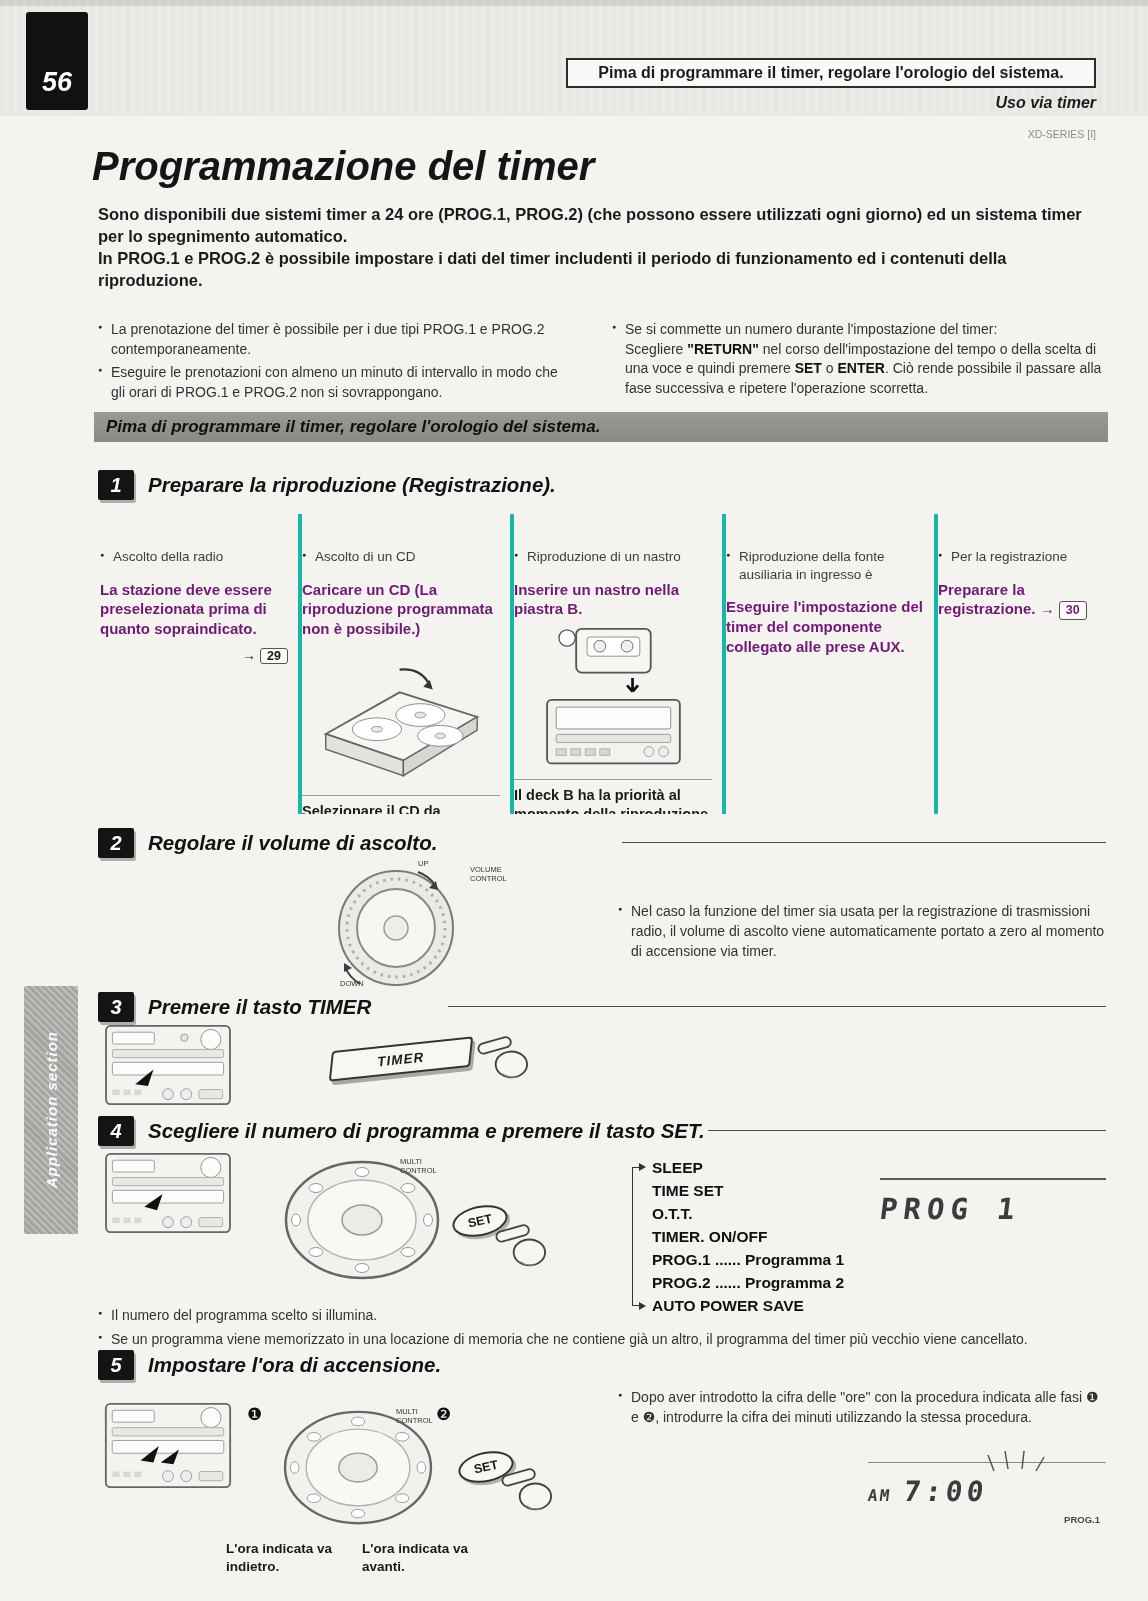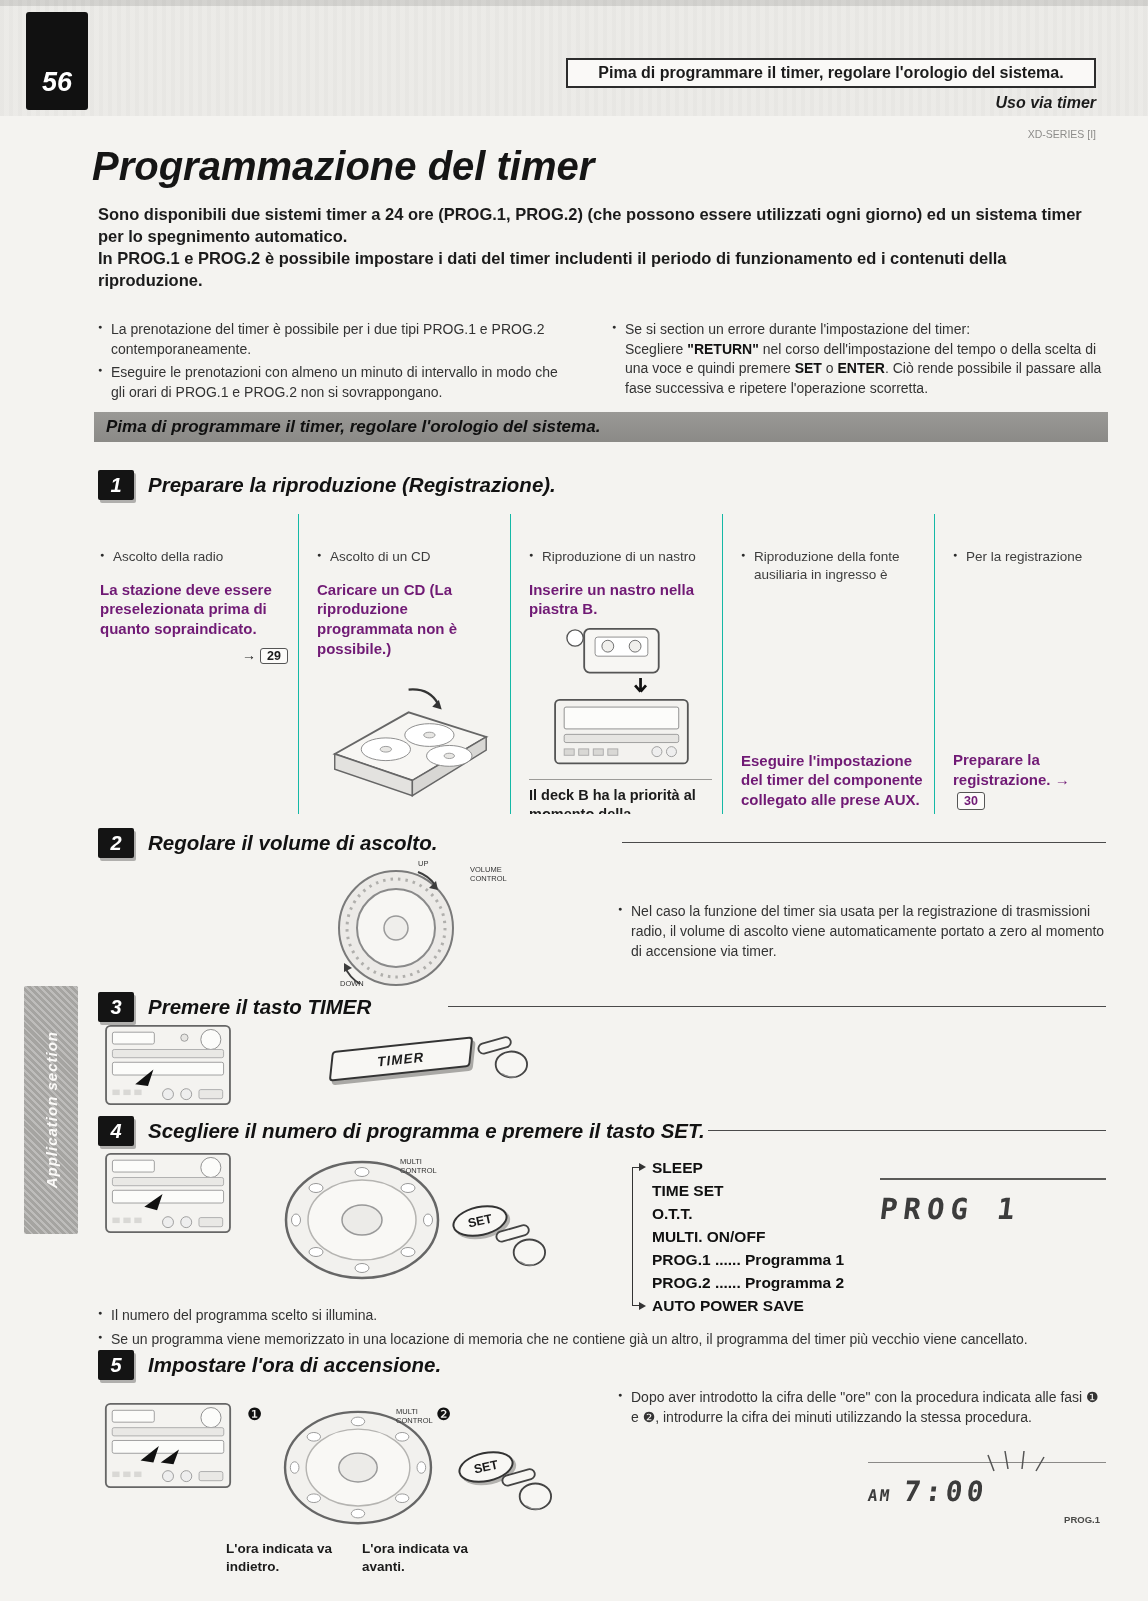--- a/index.html
+++ b/index.html
@@ -43,21 +43,21 @@
   .step-head { position:absolute; display:flex; align-items:center; gap:14px; }
   .step-num { width:36px; height:30px; background:#141414; color:#fff; font-style:italic; font-weight:bold;
     font-size:20px; display:flex; align-items:center; justify-content:center; border-radius:2px;
     box-shadow:2px 3px 0 rgba(0,0,0,.28); }
   .step-title { font-weight:bold; font-style:italic; font-size:20.5px; color:#121212; }
   .rule { position:absolute; border-top:1.5px solid #4a4a4a; }
 
   
   .s1cols { position:absolute; left:98px; top:514px; width:1012px; height:300px; display:flex; }
   .col { display:flex; flex-direction:column; padding:2px 10px 4px 2px; overflow:hidden; }
-  .col + .col { border-left:1px solid #14b8a6; padding-left:18px;justify-content:space-between; }
+  .col + .col { border-left:4px solid #14b8a6; padding-left:0; }
   .c1 { width:200px; } .c2 { width:212px; } .c3 { width:212px; } .c4 { width:212px; } .c5 { width:176px; }
   .colhead { font-size:13.5px; color:#3d3d3d; line-height:1.3;margin-top:32px; }
   .colbody { font-weight:bold; font-size:15px; line-height:1.32; margin-top:10px; color:#701a75; }
   .refline { margin-top:8px; text-align:right; font-size:14px; }
   .refbox { display:inline-block; border:1.5px solid #555; border-radius:3px; background:#fcfbf9;
     font-size:12.5px; font-weight:bold; padding:0 6px; margin-left:4px; }
   .illus { margin:6px auto 4px auto; }
   .caption { margin-top:auto; border-top:1px solid #9c9b98; padding-top:6px; font-weight:bold; font-size:14.5px; line-height:1.3; }
   .c5 .colbody .refbox { margin-left:4px; }
 
@@ -142,21 +142,21 @@
     <p>In PROG.1 e PROG.2 è possibile impostare i dati del timer includenti il periodo di funzionamento ed i contenuti della riproduzione.</p>
   </div>
 
   <div class="notes-row">
     <div class="notes-left">
       <div class="bullet">La prenotazione del timer è possibile per i due tipi PROG.1 e PROG.2 contemporaneamente.</div>
       <div class="bullet">Eseguire le prenotazioni con almeno un minuto di intervallo in modo che gli orari di PROG.1 e PROG.2 non si sovrappongano.</div>
     </div>
     <div class="notes-right">
       <div class="bullet">
-        <span>Se si section un errore durante l'impostazione del timer:</span><br>
+        <span>Se si commette un numero durante l'impostazione del timer:</span><br>
         <span>Scegliere </span><b>"RETURN"</b><span> nel corso dell'impostazione del tempo o della scelta di una voce e quindi premere </span><b>SET</b><span> o </span><b>ENTER</b><span>. Ciò rende possibile il passare alla fase successiva e ripetere l'operazione scorretta.</span>
       </div>
     </div>
   </div>
 
   <div class="band">Pima di programmare il timer, regolare l'orologio del sistema.</div>
 
   <div class="step-head" style="left:98px; top:470px;">
     <div class="step-num">1</div>
     <div class="step-title">Preparare la riproduzione (Registrazione).</div>
@@ -340,21 +340,21 @@
       <rect x="1" y="12" width="36" height="11" rx="5.5" fill="#f7f6f3" stroke="#444" stroke-width="2" transform="rotate(-16 1 12)"></rect>
       <path d="M28 43 q7 5 15 3" fill="none" stroke="#888" stroke-width="1.5"></path>
     </svg>
   </div>
 
   <div class="menu">
     <div class="menu-bracket"></div>
     <div class="mi">SLEEP</div>
     <div class="mi">TIME SET</div>
     <div class="mi">O.T.T.</div>
-    <div class="mi">MULTI. ON/OFF</div>
+    <div class="mi">TIMER. ON/OFF</div>
     <div class="mi">PROG.1 ...... Programma 1</div>
     <div class="mi">PROG.2 ...... Programma 2</div>
     <div class="mi">AUTO POWER SAVE</div>
   </div>
 
   <div class="disp d4d">
     <span class="seg">PROG  1</span>
   </div>
 
   <div class="s4notes">

